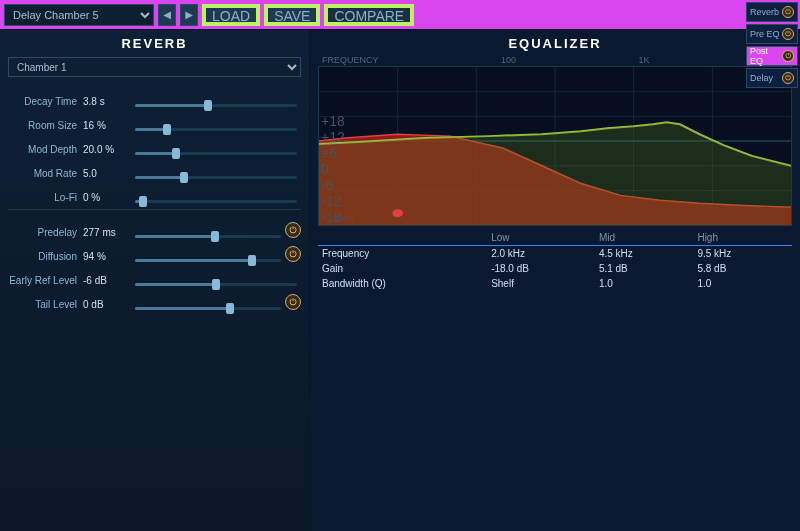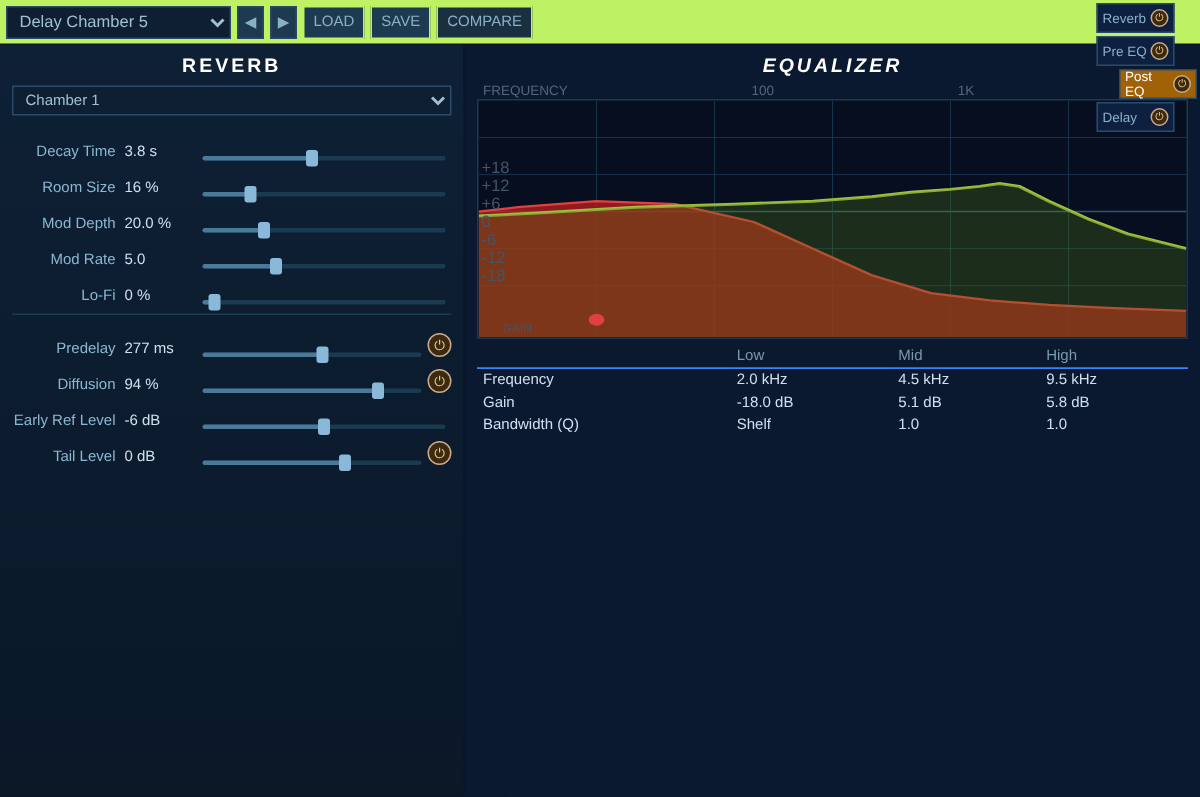--- a/index.html
+++ b/index.html
@@ -7,43 +7,43 @@
       width: 800px;
       height: 531px;
       background: #0a1628;
       font-family: Arial, sans-serif;
       overflow: hidden;
       color: #ccc;
     }
 
     
     .top-bar {
-      background: #bef264;
+      background: #d946ef;
       height: 30px;
       display: flex;
       align-items: center;
       padding: 0 4px;
       gap: 4px;
       border-bottom: 1px solid #0a1628;
     }
     .preset-select {
       background: #0d1f30;
       color: #a0c0d0;
       border: 1px solid #2a4a6a;
       height: 22px;
       font-size: 11px;
       padding: 0 4px;
       width: 150px;
     }
     .top-btn {
       background: #1e3a50;
       color: #8ab0c8;
-      border: 1px solid #bef264;
+      border: 4px solid #bef264;
       height: 22px;
-      font-size: 10px;
+      font-size: 14px;
       padding: 0 6px;
       cursor: pointer;
     }
     .top-btn.compare {
       background: #1a3040;
     }
     .nav-btn {
       background: #1e3a50;
       color: #8ab0c8;
       border: 1px solid #2a4a6a;
@@ -166,21 +166,20 @@
       padding: 6px 8px;
     }
 
     .eq-title {
       color: #fff;
       font-size: 13px;
       font-weight: bold;
       letter-spacing: 2px;
       text-align: center;
       margin-bottom: 4px;
-      font-style: italic;
     }
 
     .eq-display {
       position: relative;
       height: 160px;
       background: #060e20;
       border: 1px solid #1a3a50;
       overflow: hidden;
     }
 
@@ -197,23 +196,23 @@
       color: #567;
       margin-bottom: 1px;
     }
 
     .eq-side-labels {
       position: absolute;
       left: 2px;
       top: 4px;
       display: flex;
       flex-direction: column;
-      justify-content: center;
+      justify-content: flex-end;
       height: 154px;
-      font-size: 11px;
+      font-size: 14px;
       color: #456;
     }
 
     .eq-tabs {
       position: absolute;
       right: 2px;
       top: 2px;
       display: flex;
       flex-direction: column;
       gap: 2px;
@@ -226,23 +225,22 @@
       border: 1px solid #2a4a6a;
       color: #8ab0c8;
       font-size: 9px;
       display: flex;
       align-items: center;
       justify-content: space-between;
       padding: 0 3px;
       cursor: pointer;
     }
     .eq-tab.active {
-      background: #a16207;
+      background: #d946ef;
       color: #fff;
-      margin-left: 15px;
     }
     .eq-tab-power {
       width: 12px;
       height: 12px;
       border-radius: 50%;
       border: 1px solid #4a8;
       background: #1a3a2a;
       display: flex;
       align-items: center;
       justify-content: center;

